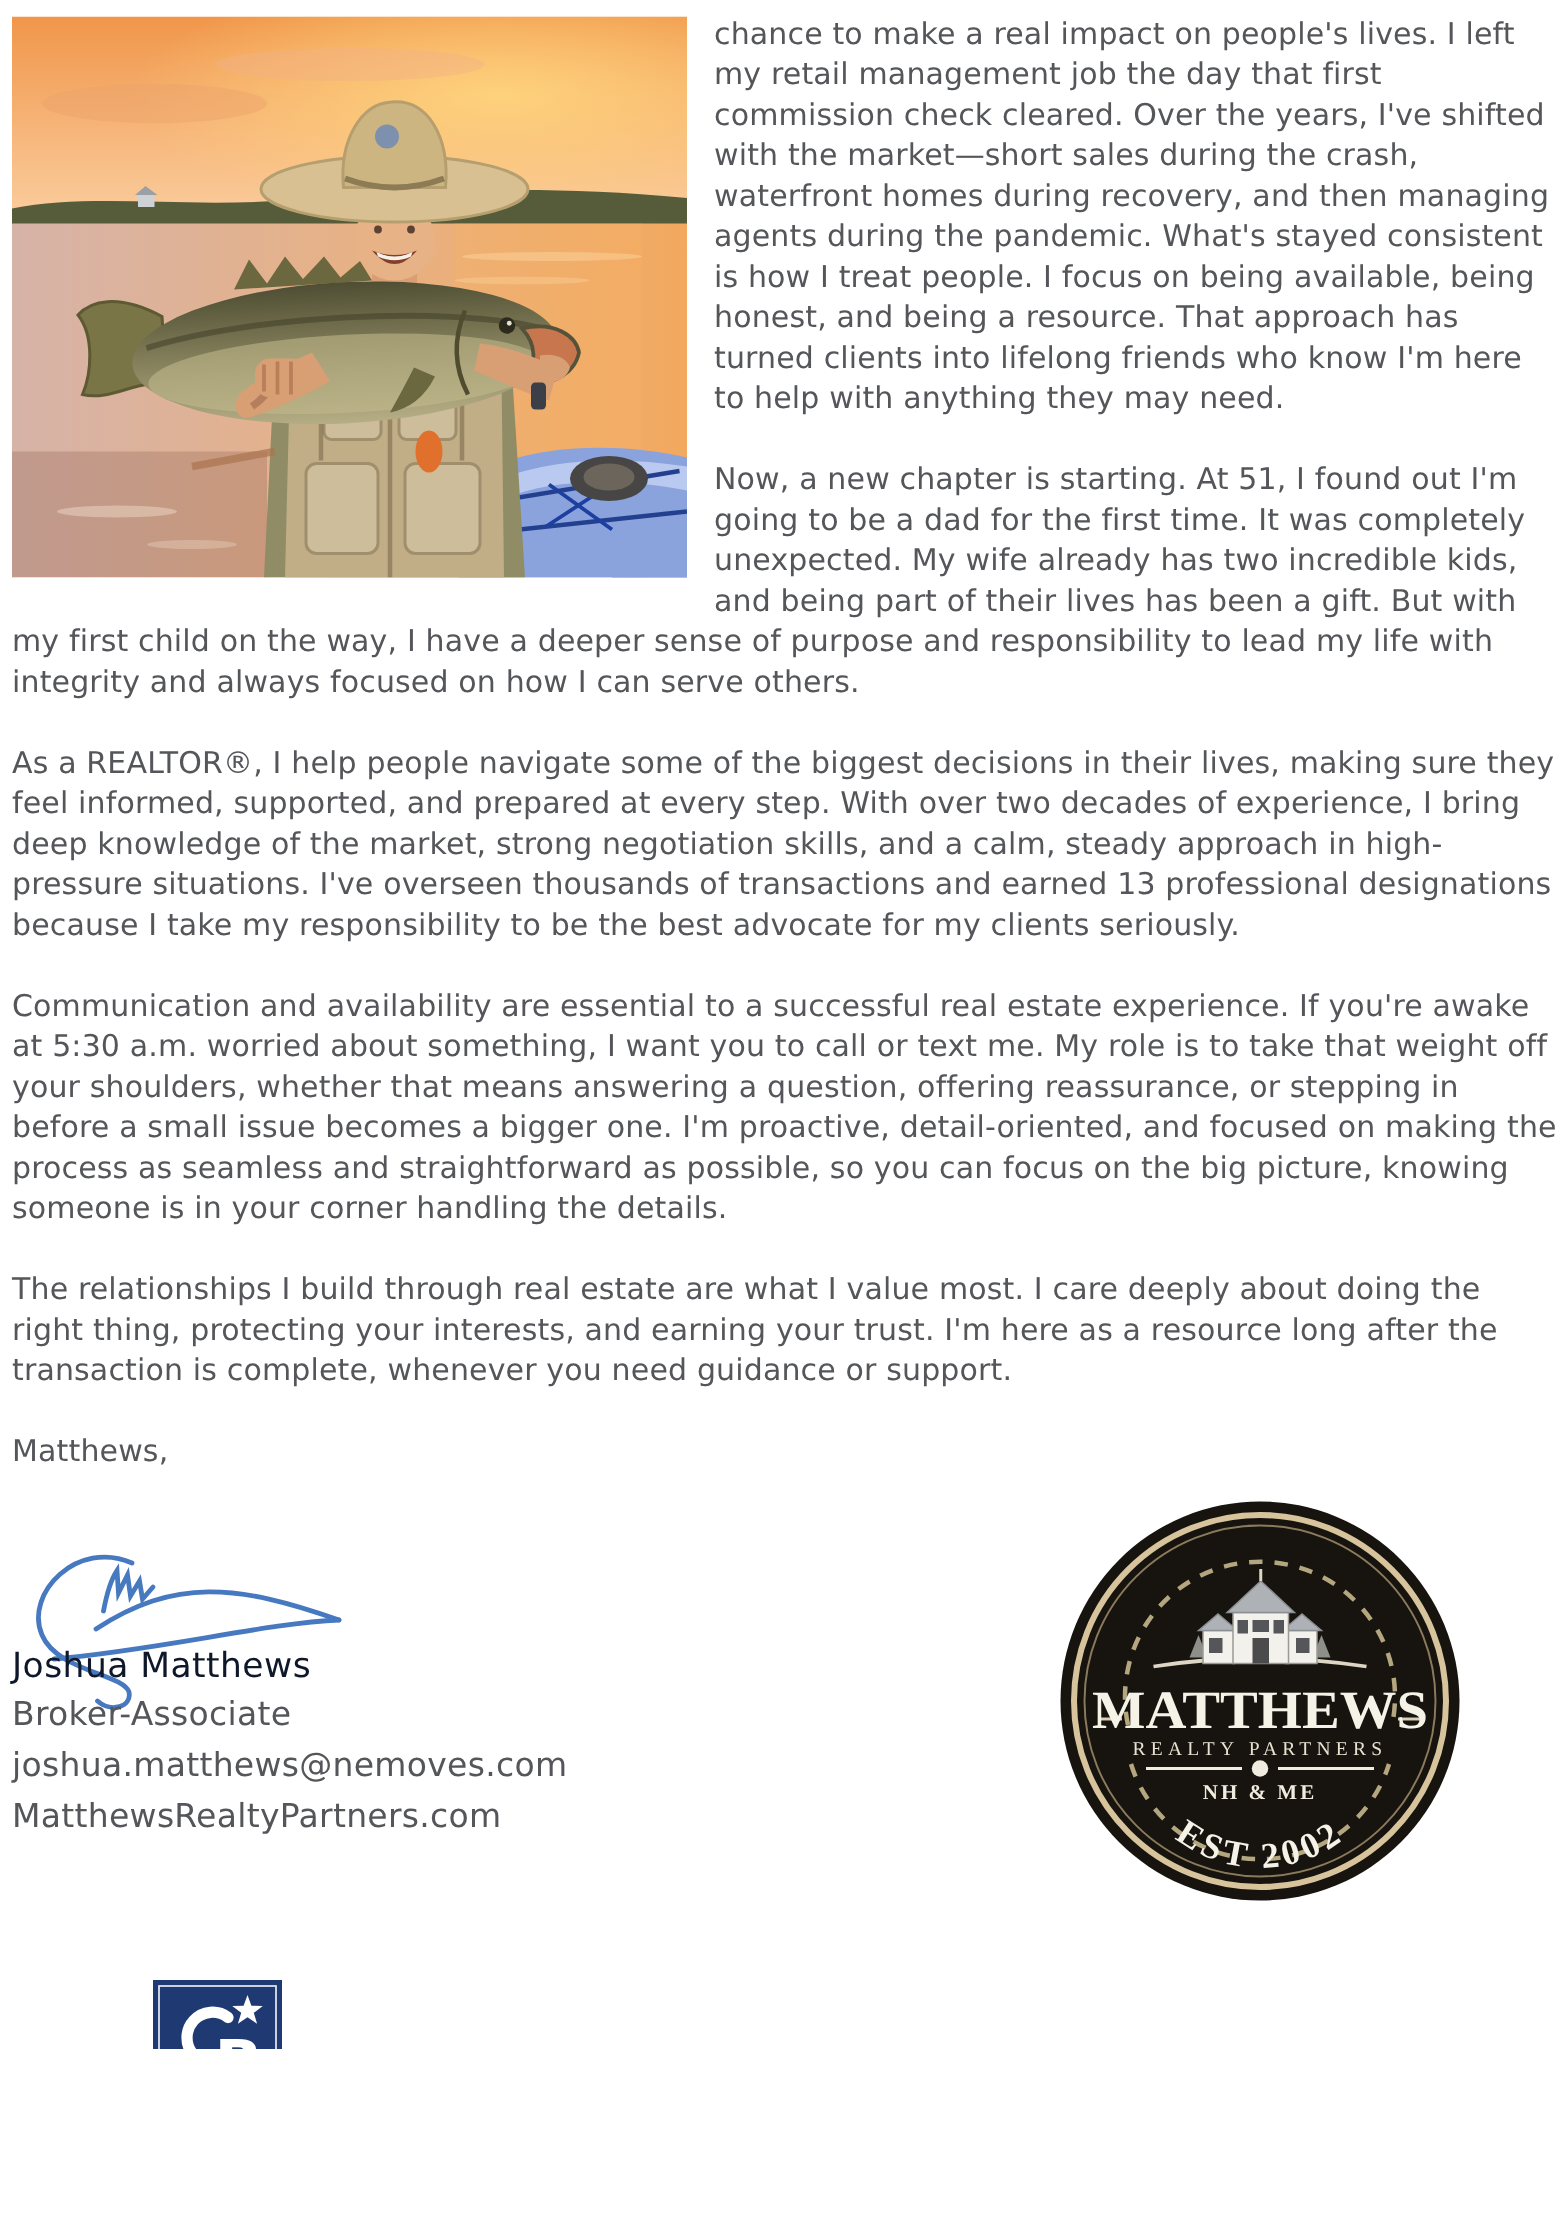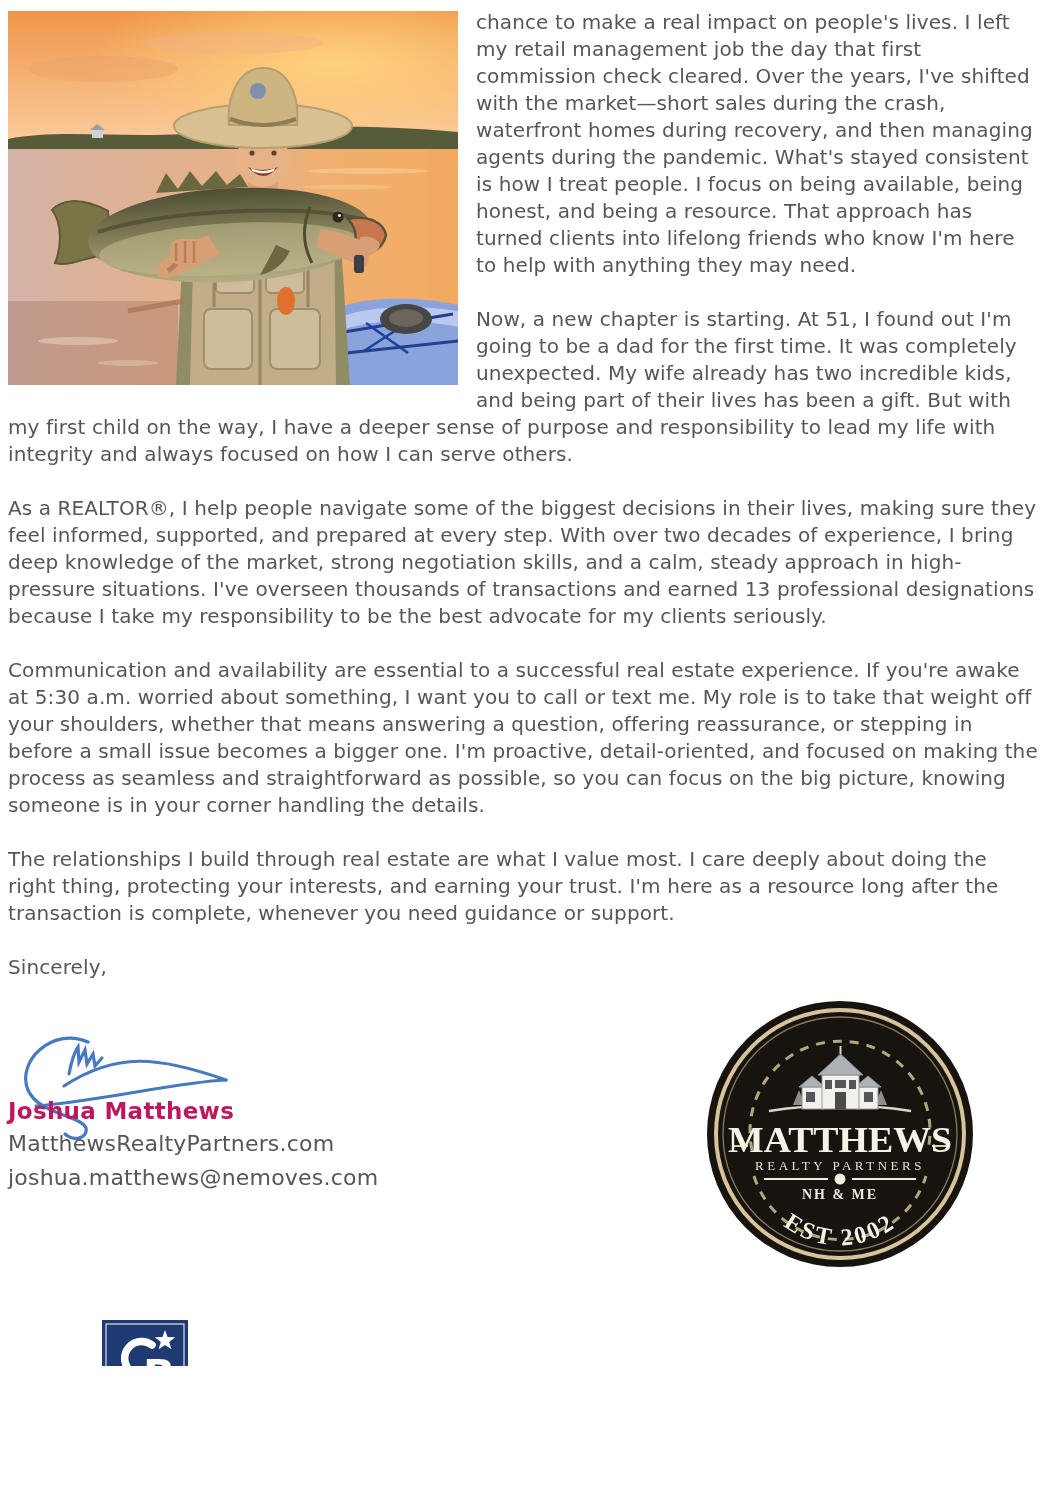--- a/index.html
+++ b/index.html
@@ -10,21 +10,21 @@
   }
   .content { padding:9px 6px 0 8px; font-size:20px; line-height:27px; letter-spacing:.1px; }
   .content p { margin:0 0 27px 0; }
   .photo-wrap { float:left; width:450px; height:374px; margin:2px 18px 14px 0; }
   .photo-wrap svg { display:block; width:450px; height:374px; }
   .closing { margin-bottom:0 !important; }
 
   .sig-area { position:absolute; left:8px; top:1030px; width:560px; }
   .signature-svg { position:absolute; left:-2px; top:2px; width:232px; height:108px; }
   .contact { position:relative; padding-top:68px; }
-  .contact-name { font-size:23px; font-weight:bold; color:#be185d; margin:0 0 7px 0; letter-spacing:.3px; }
+  .contact-name { font-size:23px; font-weight:normal; color:#0f172a; margin:0 0 7px 0; letter-spacing:.3px; }
   .contact-line { font-size:22px; color:#55565a; margin:0 0 9px 0; letter-spacing:.2px; }
 
   .badge-wrap { position:absolute; left:706px; top:1000px; width:268px; height:268px; }
   .badge-wrap svg { display:block; width:268px; height:268px; }
 
   .cb-block { position:absolute; left:22px; top:1320px; width:246px; text-align:center; }
   .cb-square { display:block; margin:0 auto 10px auto; width:86px; height:86px; }
   .cb-wordmark { font-size:23px; font-weight:bold; color:#1f3a73; letter-spacing:.5px; white-space:nowrap; }
   .cb-rule { width:86px; height:2px; background:#1f3a73; margin:6px auto 4px auto; }
   .cb-division { font-size:21px; font-weight:bold; color:#1f3a73; letter-spacing:4px;text-align:right; }
@@ -140,36 +140,37 @@
           <path d="M120,300 L175,290" stroke="#a9744e" stroke-width="5" opacity=".7" fill="none"></path>
         </g>
       </svg>
     </div>
 
     <p>chance to make a real impact on people's lives. I left my retail management job the day that first commission check cleared. Over the years, I've shifted with the market—short sales during the crash, waterfront homes during recovery, and then managing agents during the pandemic. What's stayed consistent is how I treat people. I focus on being available, being honest, and being a resource. That approach has turned clients into lifelong friends who know I'm here to help with anything they may need.</p>
     <p>Now, a new chapter is starting. At 51, I found out I'm going to be a dad for the first time. It was completely unexpected. My wife already has two incredible kids, and being part of their lives has been a gift. But with my first child on the way, I have a deeper sense of purpose and responsibility to lead my life with integrity and always focused on how I can serve others.</p>
     <p>As a REALTOR®, I help people navigate some of the biggest decisions in their lives, making sure they feel informed, supported, and prepared at every step. With over two decades of experience, I bring deep knowledge of the market, strong negotiation skills, and a calm, steady approach in high-pressure situations. I've overseen thousands of transactions and earned 13 professional designations because I take my responsibility to be the best advocate for my clients seriously.</p>
     <p>Communication and availability are essential to a successful real estate experience. If you're awake at 5:30 a.m. worried about something, I want you to call or text me. My role is to take that weight off your shoulders, whether that means answering a question, offering reassurance, or stepping in before a small issue becomes a bigger one. I'm proactive, detail-oriented, and focused on making the process as seamless and straightforward as possible, so you can focus on the big picture, knowing someone is in your corner handling the details.</p>
     <p>The relationships I build through real estate are what I value most. I care deeply about doing the right thing, protecting your interests, and earning your trust. I'm here as a resource long after the transaction is complete, whenever you need guidance or support.</p>
-    <p class="closing">Sincerely,</p>
+    <p class="closing">Matthews,</p>
   </div>
 
   <div class="sig-area">
     <svg class="signature-svg" viewBox="0 0 232 108">
       <g fill="none" stroke="#4779c0" stroke-width="3.2" stroke-linecap="round">
         <path d="M82,10 C46,-6 10,30 22,58 C32,82 76,84 80,96 C82,106 68,110 59,102"></path>
         <path d="M63,42 C66,26 70,18 72,15 L73,30 L79,18 L81,32 L87,22 L89,34 L96,26"></path>
         <path d="M58,54 C110,20 152,24 220,48"></path>
         <path d="M30,74 C100,68 172,50 220,48"></path>
       </g>
     </svg>
     <div class="contact">
       <p class="contact-name">Joshua Matthews</p>
+      <p class="contact-line">Broker-Associate</p>
+      <p class="contact-line">joshua.matthews@nemoves.com</p>
       <p class="contact-line">MatthewsRealtyPartners.com</p>
-      <p class="contact-line">joshua.matthews@nemoves.com</p>
     </div>
   </div>
 
   <div class="badge-wrap">
     <svg viewBox="0 0 268 268">
       <circle cx="134" cy="134" r="133" fill="#17130e"></circle>
       <circle cx="134" cy="134" r="124" fill="none" stroke="#d7c49c" stroke-width="4"></circle>
       <circle cx="134" cy="134" r="117" fill="none" stroke="#8a7b5c" stroke-width="1.3"></circle>
       <path d="M46,150 A90,90 0 1 1 222,150" fill="none" stroke="#b4a67f" stroke-width="3" stroke-dasharray="9 8"></path>
       <path d="M48,176 A90,90 0 0 0 220,176" fill="none" stroke="#b4a67f" stroke-width="3" stroke-dasharray="9 8"></path>

